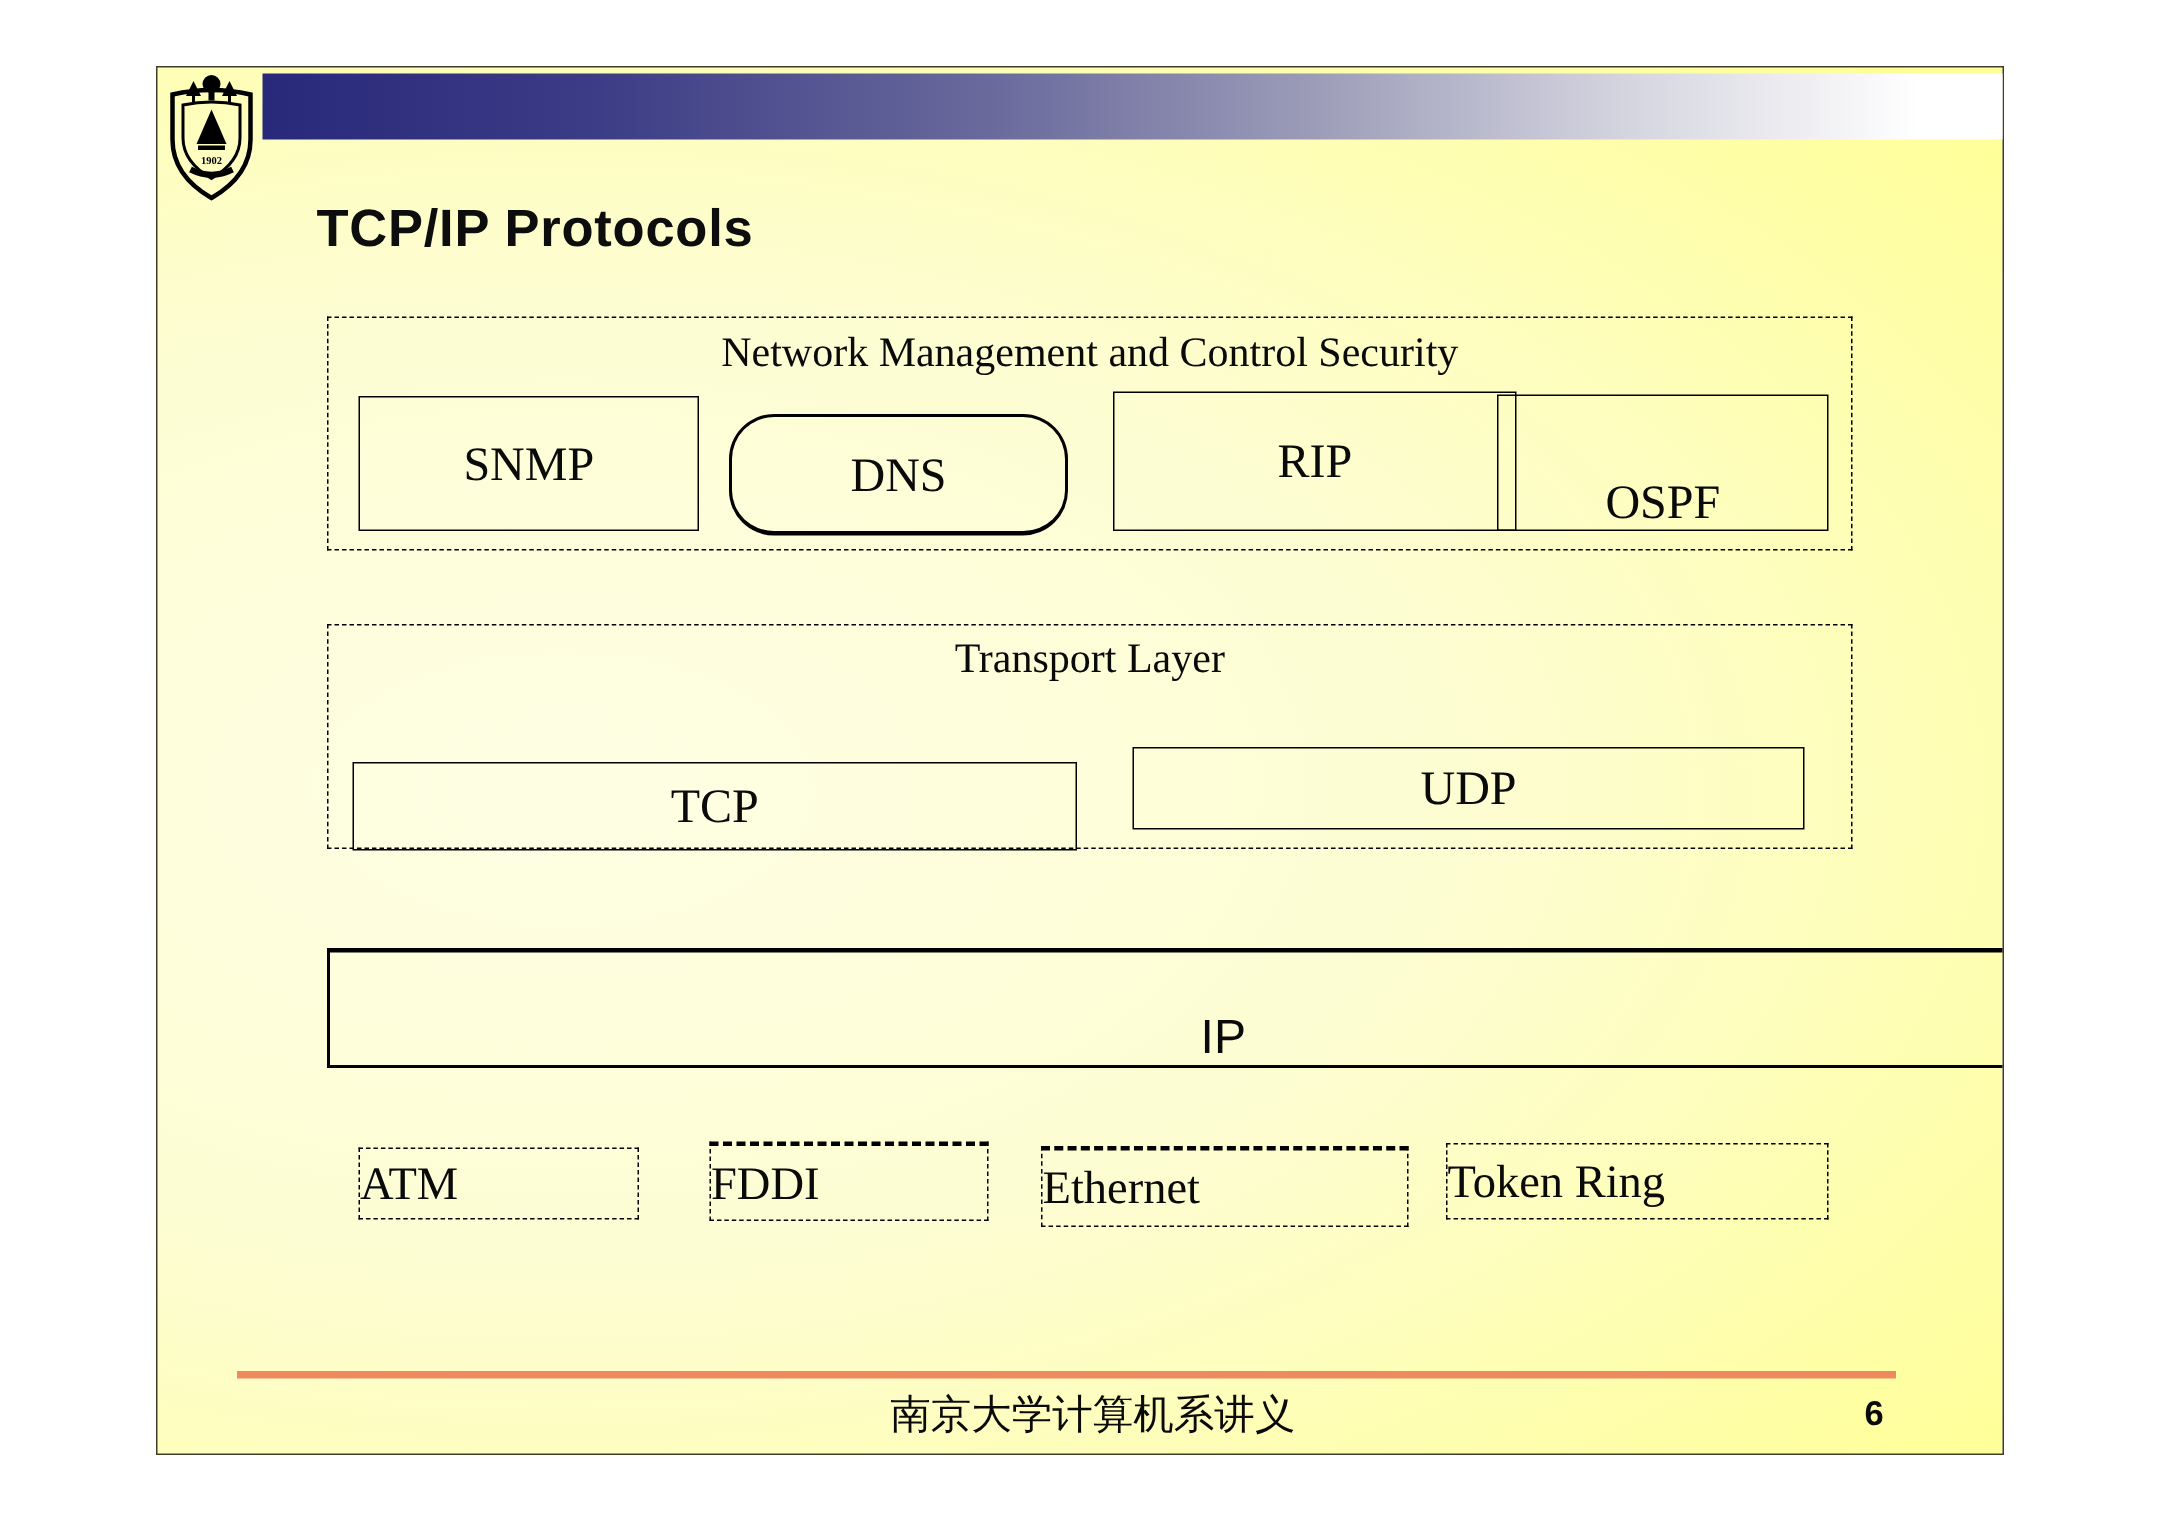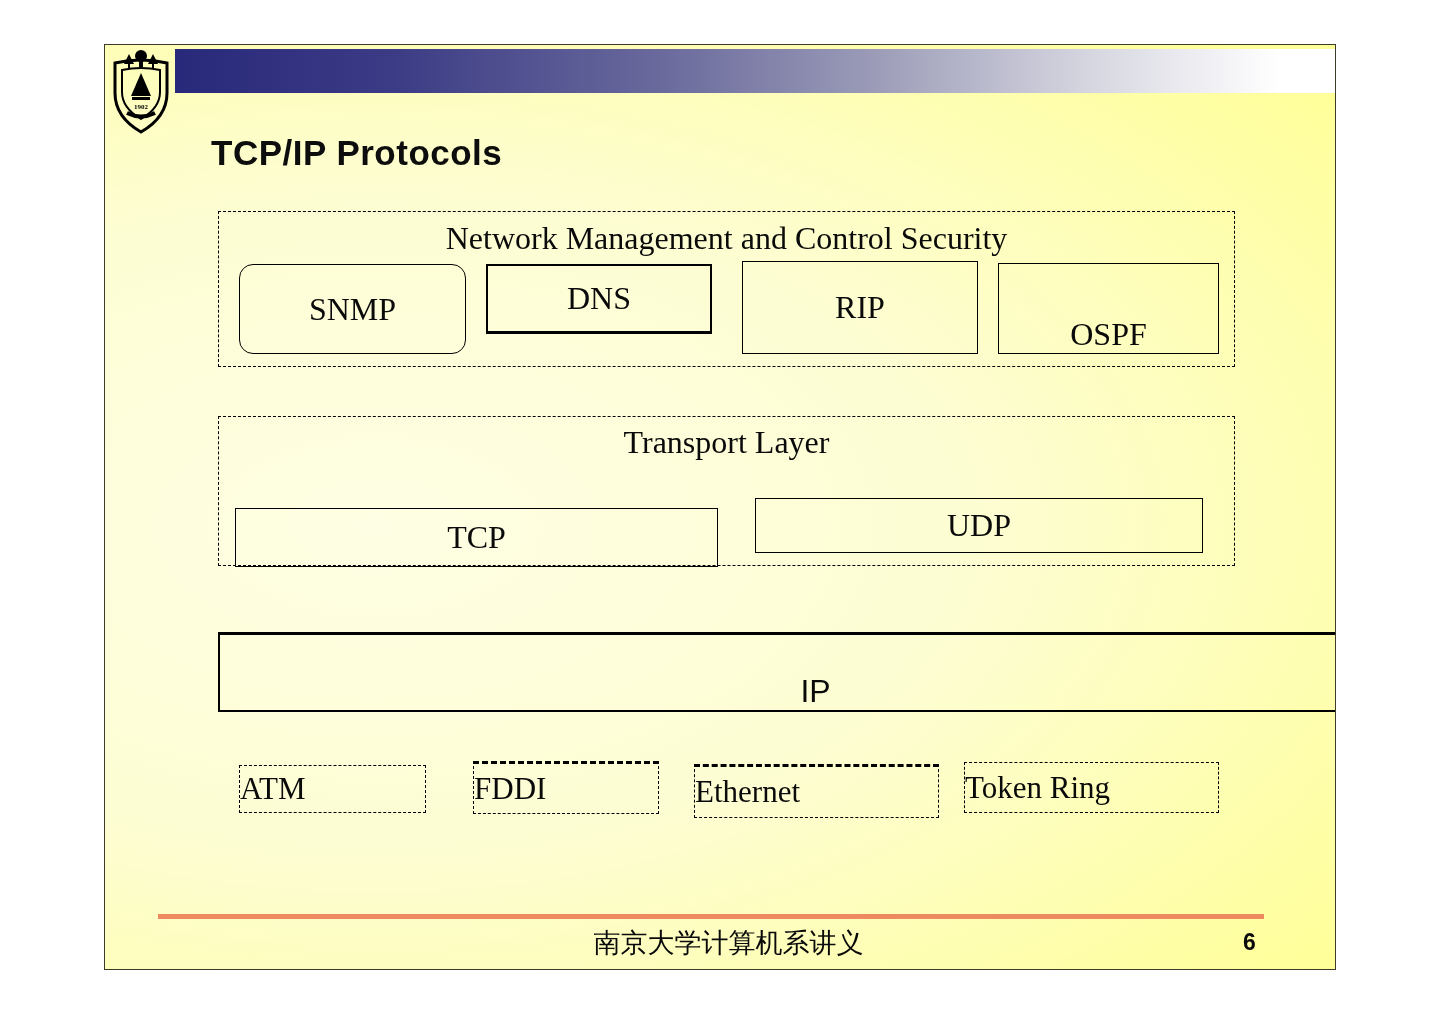--- a/index.html
+++ b/index.html
@@ -54,21 +54,21 @@
   .dashed-group {
     position: absolute;
     border: 1px dashed #000;
   }
   .group-label {
     position: absolute;
     left: 0;
     right: 0;
     text-align: center;
     font-family: "Liberation Serif", serif;
-    font-size: 32px;
+    font-size: 28px;
     color: #0a0a0a;
     white-space: nowrap;
   }
 
   .pbox {
     position: absolute;
     border: 1px solid #000;
     display: flex;
     align-items: center;
     justify-content: center;
@@ -157,27 +157,27 @@
     <path d="M33 26 L23 49 H43 Z" fill="#000000"></path>
     <rect x="24" y="50" width="18" height="3" fill="#000000"></rect>
     <text x="33" y="62" font-size="7" text-anchor="middle" font-family="serif" font-weight="bold" fill="#000000">1902</text>
     <path d="M19 66 Q33 73 47 66" fill="none" stroke="#000000" stroke-width="4"></path>
   </svg>
 
   <div class="page-title">TCP/IP Protocols</div>
 
   <div class="dashed-group" style="left:113px; top:166px; width:1017px; height:156px;">
     <div class="group-label" style="top:8px;">Network Management and Control Security</div>
-    <div class="pbox" style="left:20px; top:52px; width:227px; height:90px;border-radius:14px;">
+    <div class="pbox" style="left:20px; top:52px; width:227px; height:90px;">
       <span>SNMP</span>
     </div>
-    <div class="pbox pbox--thick" style="left:267px; top:52px; width:226px; height:70px;">
+    <div class="pbox pbox--thick" style="left:267px; top:64px; width:226px; height:81px;border-radius:30px;">
       <span>DNS</span>
     </div>
-    <div class="pbox" style="left:523px; top:49px; width:236px; height:93px;">
+    <div class="pbox" style="left:523px; top:49px; width:269px; height:93px;">
       <span>RIP</span>
     </div>
     <div class="pbox" style="left:779px; top:51px; width:221px; height:91px;align-items:flex-end;">
       <span>OSPF</span>
     </div>
   </div>
 
   <div class="dashed-group" style="left:113px; top:371px; width:1017px; height:150px;">
     <div class="group-label" style="top:7px;">Transport Layer</div>
     <div class="pbox" style="left:16px; top:75px; width:483px; height:59px;margin-top:16px;">

